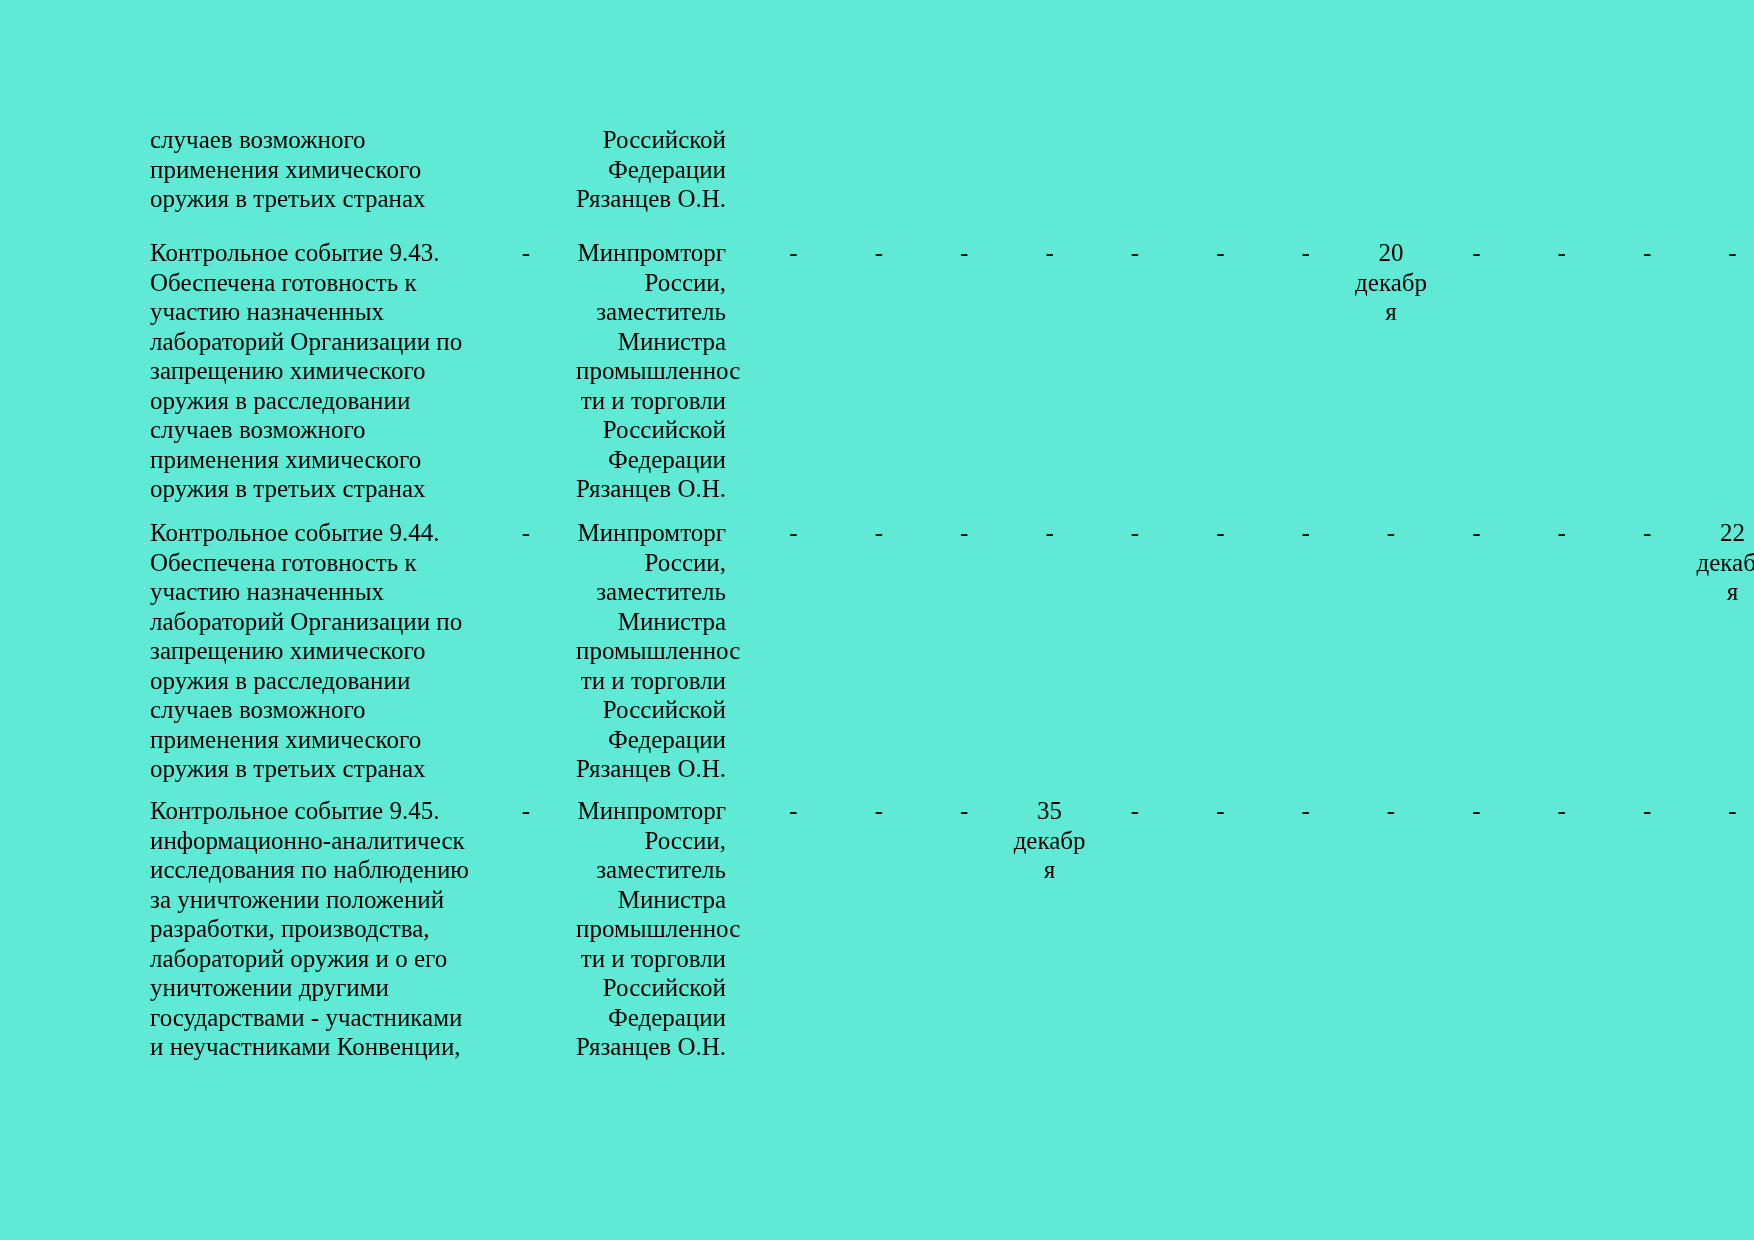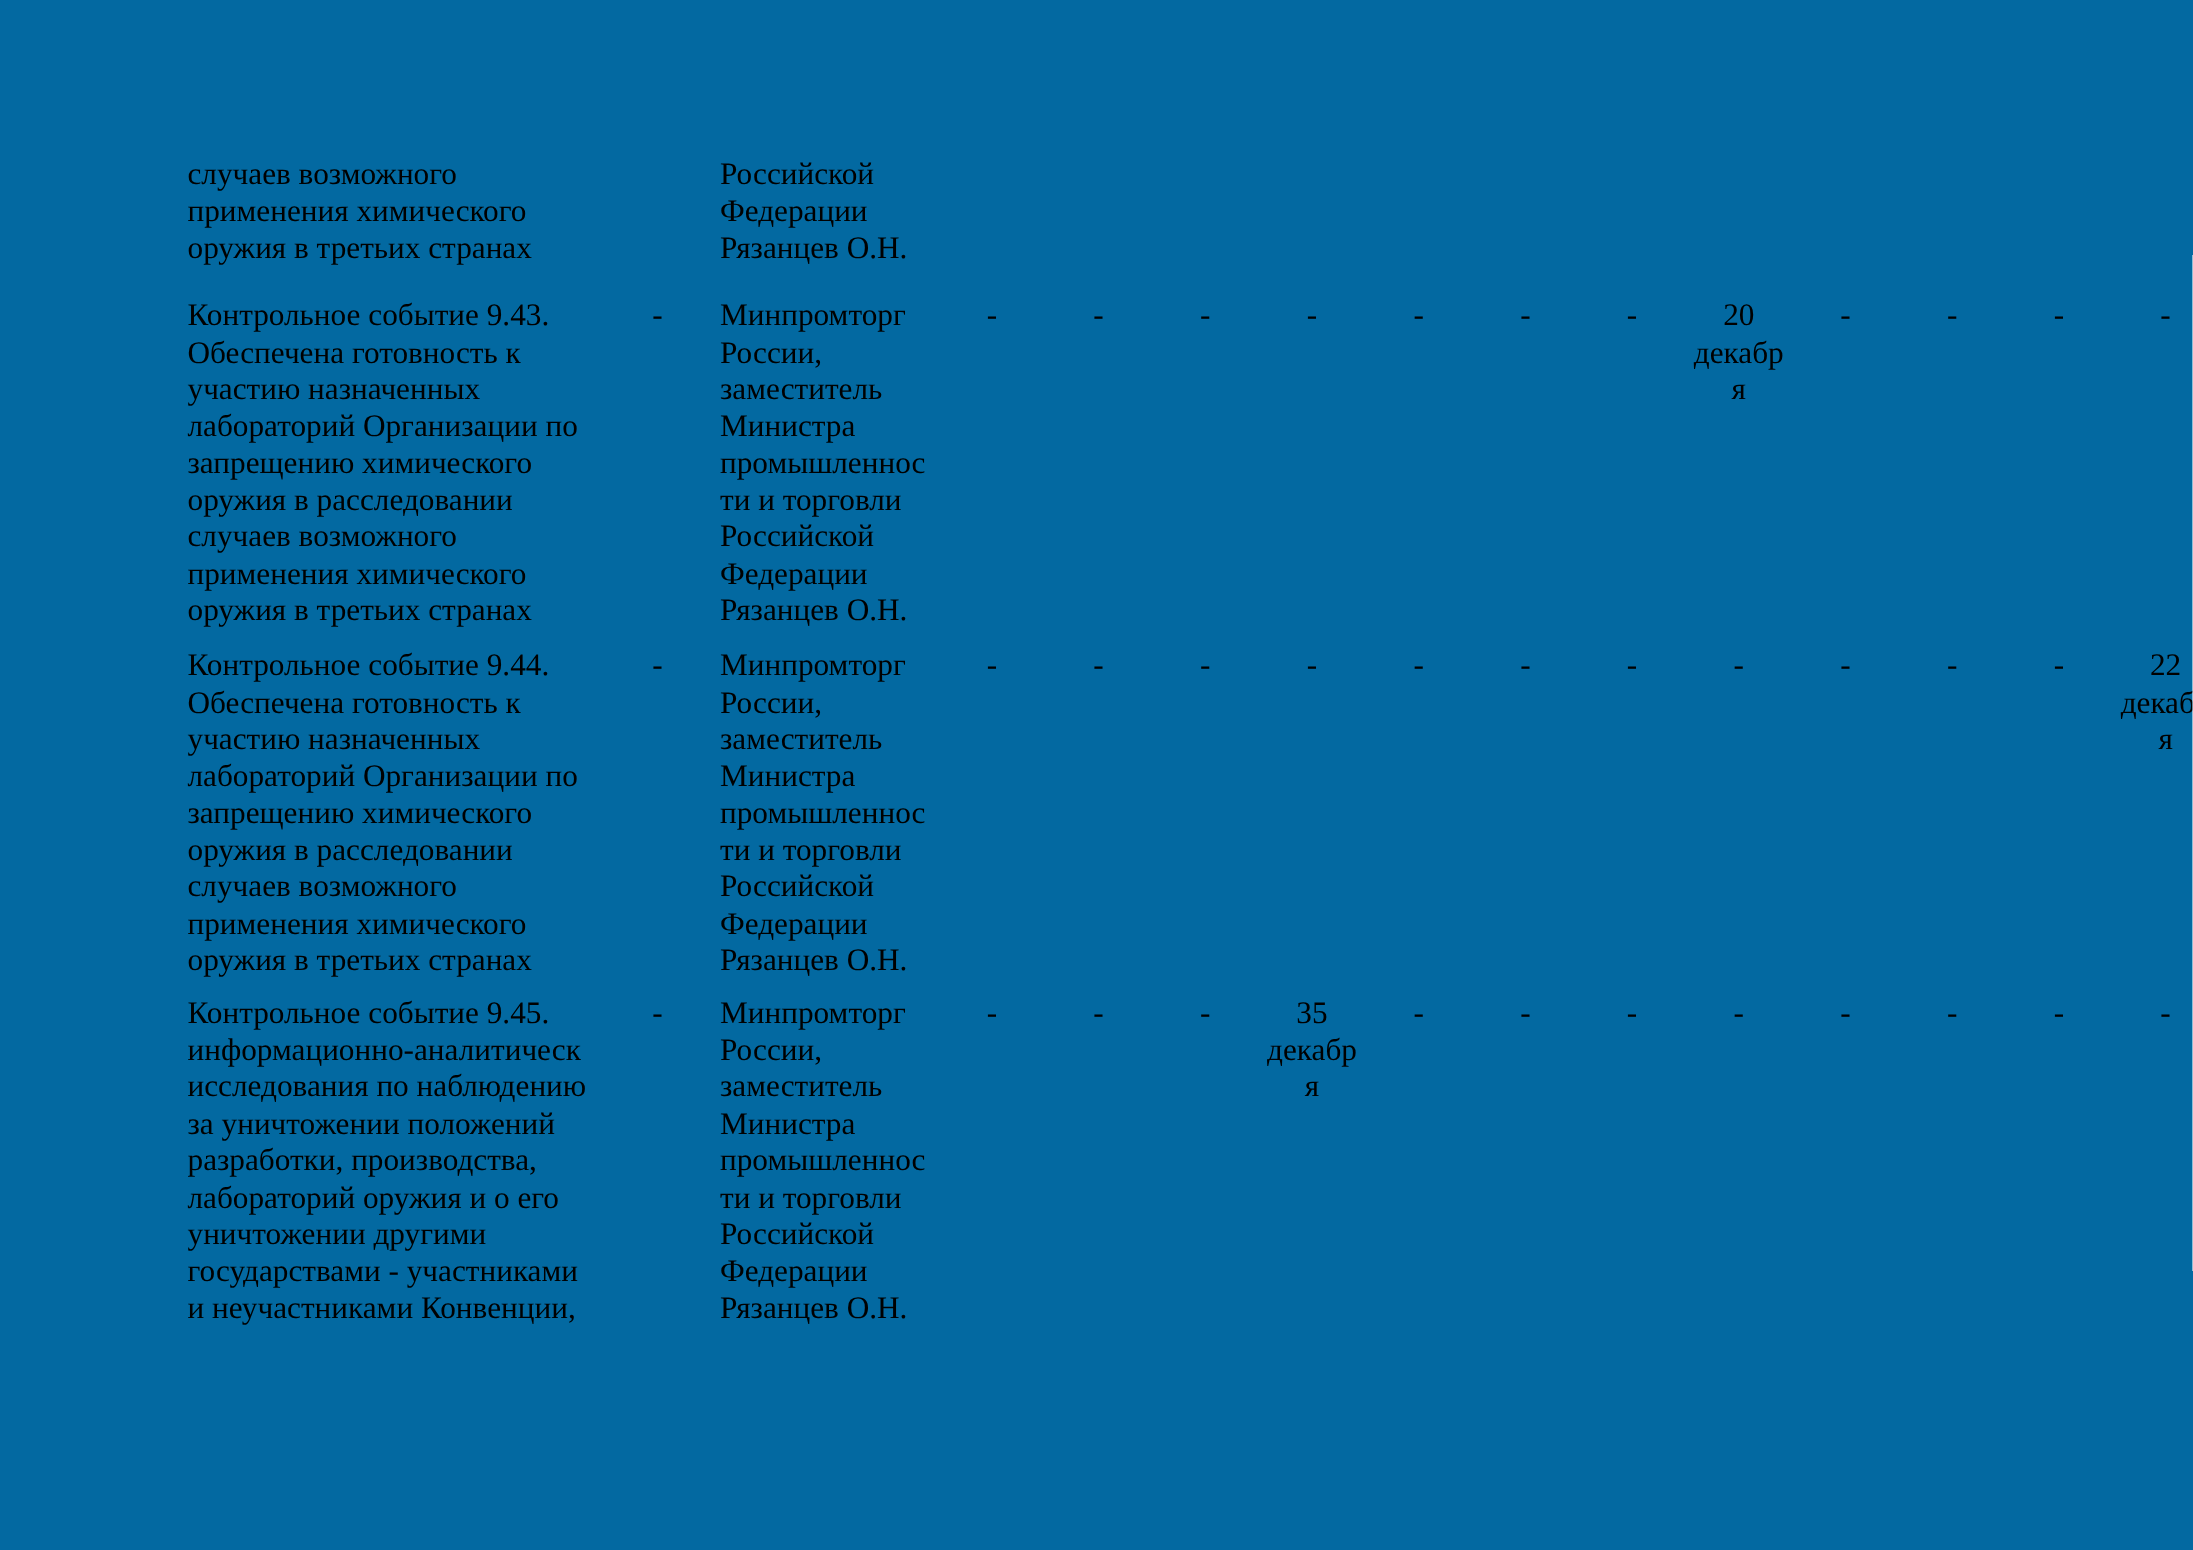--- a/index.html
+++ b/index.html
@@ -1,31 +1,31 @@
 <!DOCTYPE html>
 <html><head>
 <meta charset="utf-8">
 <style>
   html, body { margin: 0; padding: 0; background: #ffffff; }
   .page {
     position: relative;
     width: 1754px;
     height: 1240px;
-    background: #0369a1;
+    background: #5eead4;
     overflow: hidden;
     font-family: "Liberation Serif", "DejaVu Serif", serif;
     font-size: 25px;
     line-height: 29.5px;
     color: #000000;
   }
   .row   { position: absolute; left: 0; right: 0; }
   .col   { position: absolute; top: 0; }
   .col-event  { left: 150px;  width: 346px; text-align: left; }
   .col-status { left: 495px;  width: 62px;  text-align: center; }
-  .col-resp   { left: 576px;  width: 150px; text-align: left; }
+  .col-resp   { left: 576px;  width: 150px; text-align: right; }
   .mcol       { width: 86px; text-align: center; }
   .ln    { white-space: nowrap; height: 29.5px; }
 </style>
 </head>
 <body>
 
 <div class="page">
     <div class="row" style="top: 125px;">
       <div class="col col-event">
         <div class="ln">случаев возможного</div>

